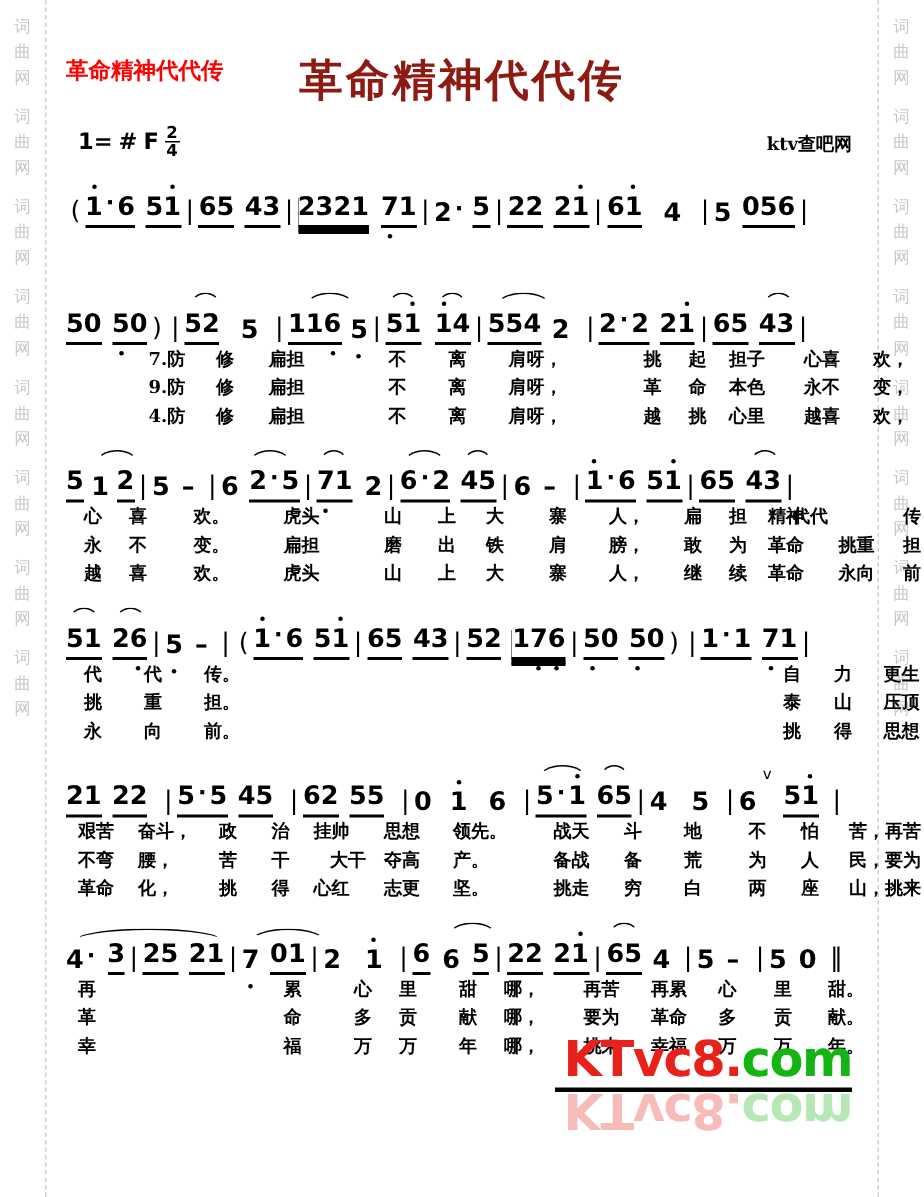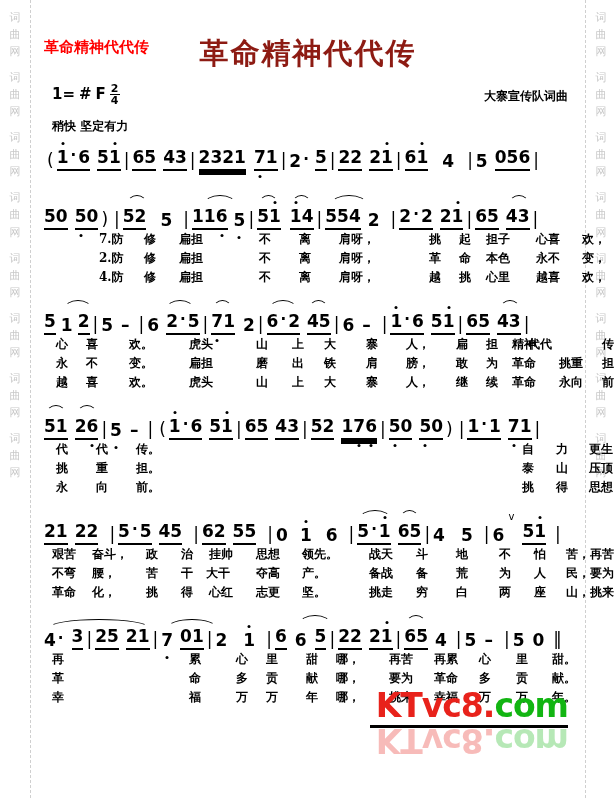--- a/index.html
+++ b/index.html
@@ -254,25 +254,24 @@
     <div class="title">革命精神代代传</div>
     <div class="keysig">
       <span>1=</span>
         <span>#</span>
         <span>F</span>
       <span class="frac">
         <span class="num">2</span>
         <span class="den">4</span>
       </span>
     </div>
-    <div class="credit">大寨宣传队词曲</div>
+    <div class="credit">ktv查吧网</div>
   </div>
 
   <div class="system" style="height:68px;">
-    <div class="tempo">稍快 坚定有力</div>
     <div class="notes">
       <span class="bar">(</span>
       <span class="tok b1"><span class="g dotup">1</span><span class="dotsep">·</span><span class="g">6</span></span>
         <span class="sp" style="width:7px"></span>
       <span class="tok b1"><span class="g">5</span><span class="g dotup">1</span></span>
       <span class="bar">|</span>
       <span class="tok b1"><span class="g">6</span><span class="g">5</span></span>
         <span class="sp" style="width:7px"></span>
       <span class="tok b1"><span class="g">4</span><span class="g">3</span></span>
       <span class="bar">|</span>
@@ -342,21 +341,21 @@
         <span style="left:215px">不</span>
           <span style="left:255px">离</span>
           <span style="left:295px">肩呀，</span>
         <span style="left:385px">挑</span>
           <span style="left:415px">起</span>
           <span style="left:442px">担子</span>
           <span style="left:492px">心喜</span>
           <span style="left:538px">欢，</span>
       </div>
       <div class="ln">
-        <span style="left:55px">2.防</span>
+        <span style="left:55px">9.防</span>
           <span style="left:100px">修</span>
           <span style="left:135px">扁担</span>
         <span style="left:215px">不</span>
           <span style="left:255px">离</span>
           <span style="left:295px">肩呀，</span>
         <span style="left:385px">革</span>
           <span style="left:415px">命</span>
           <span style="left:442px">本色</span>
           <span style="left:492px">永不</span>
           <span style="left:538px">变，</span>
@@ -583,21 +582,21 @@
           <span style="left:412px">地</span>
         <span style="left:455px">不</span>
           <span style="left:490px">怕</span>
           <span style="left:522px">苦，再苦</span>
       </div>
       <div class="ln">
         <span style="left:8px">不弯</span>
           <span style="left:48px">腰，</span>
           <span style="left:102px">苦</span>
           <span style="left:137px">干</span>
-          <span style="left:162px">大干</span>
+          <span style="left:176px">大干</span>
         <span style="left:212px">夺高</span>
           <span style="left:258px">产。</span>
           <span style="left:325px">备战</span>
           <span style="left:372px">备</span>
           <span style="left:412px">荒</span>
         <span style="left:455px">为</span>
           <span style="left:490px">人</span>
           <span style="left:522px">民，要为</span>
       </div>
       <div class="ln">

